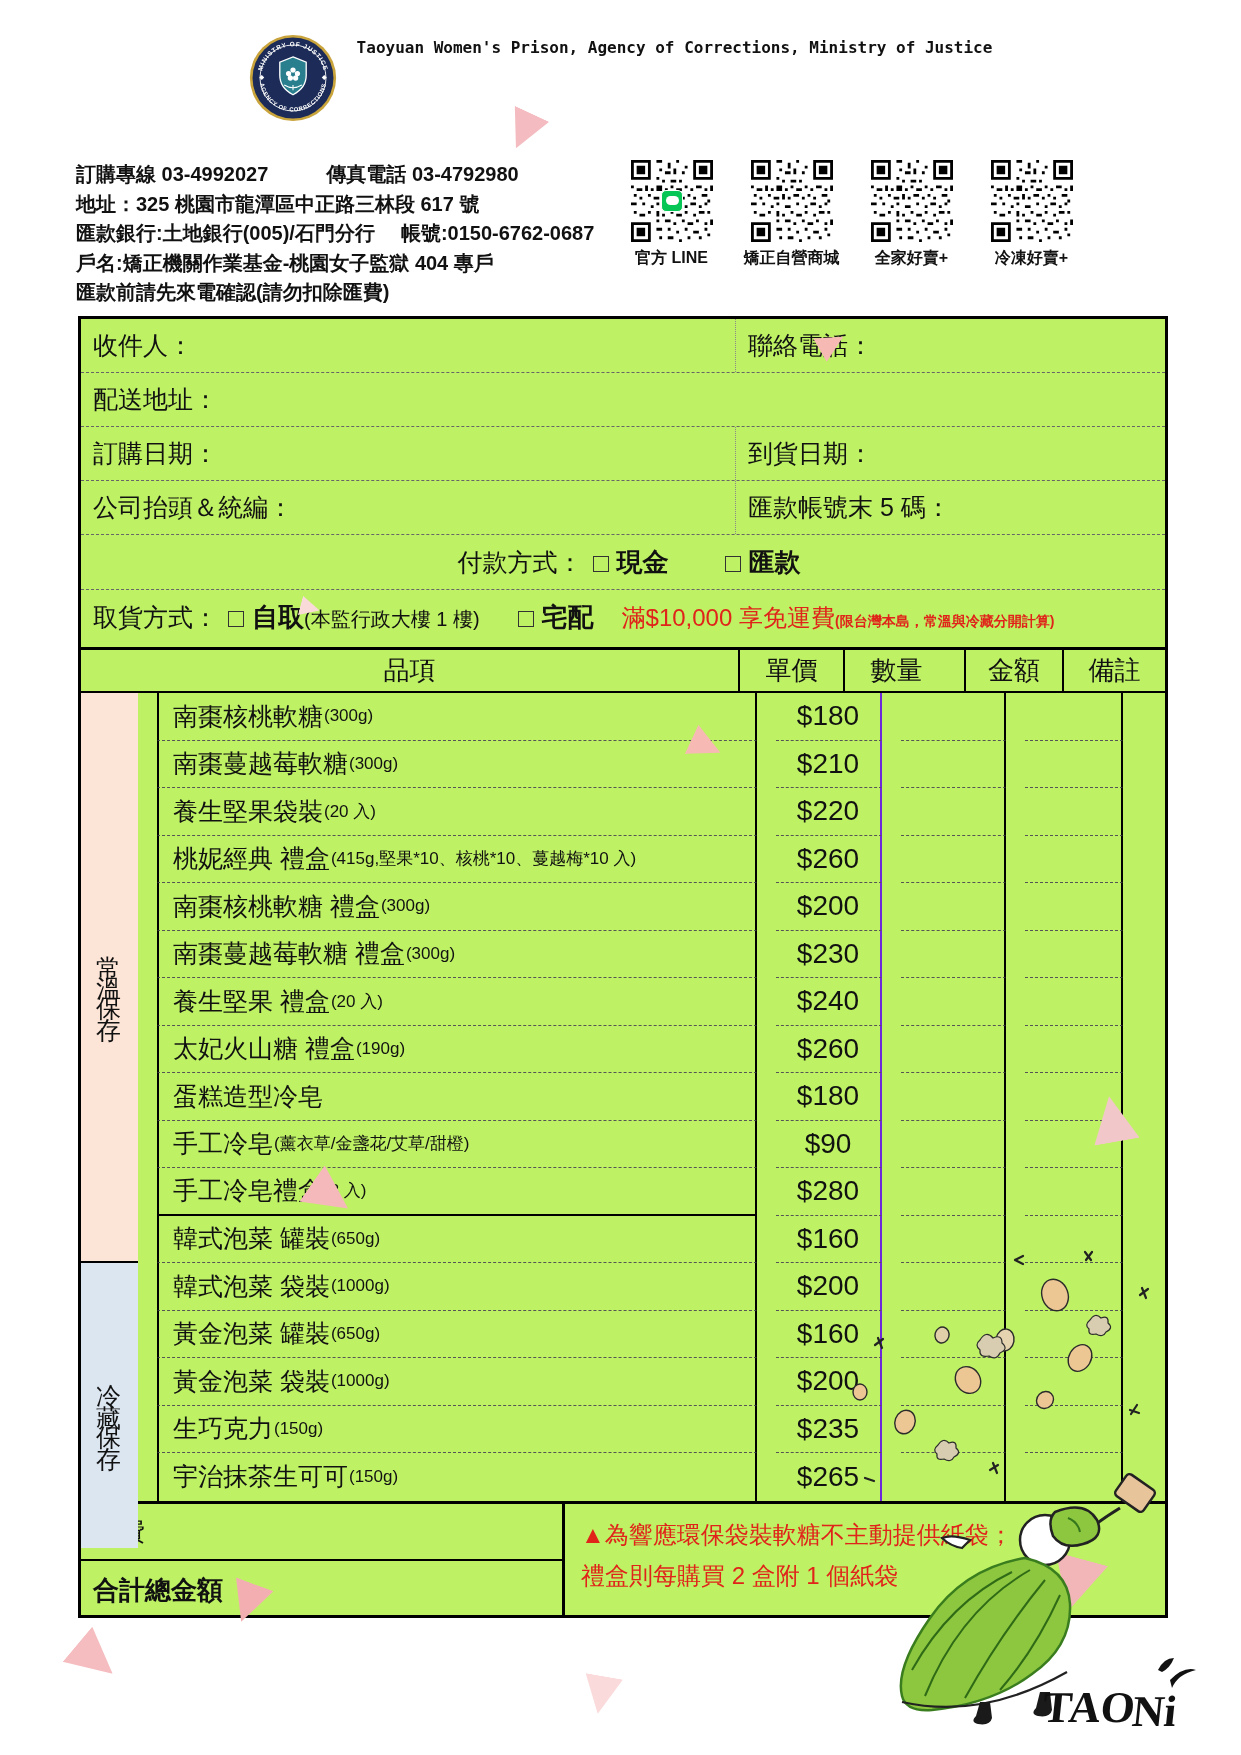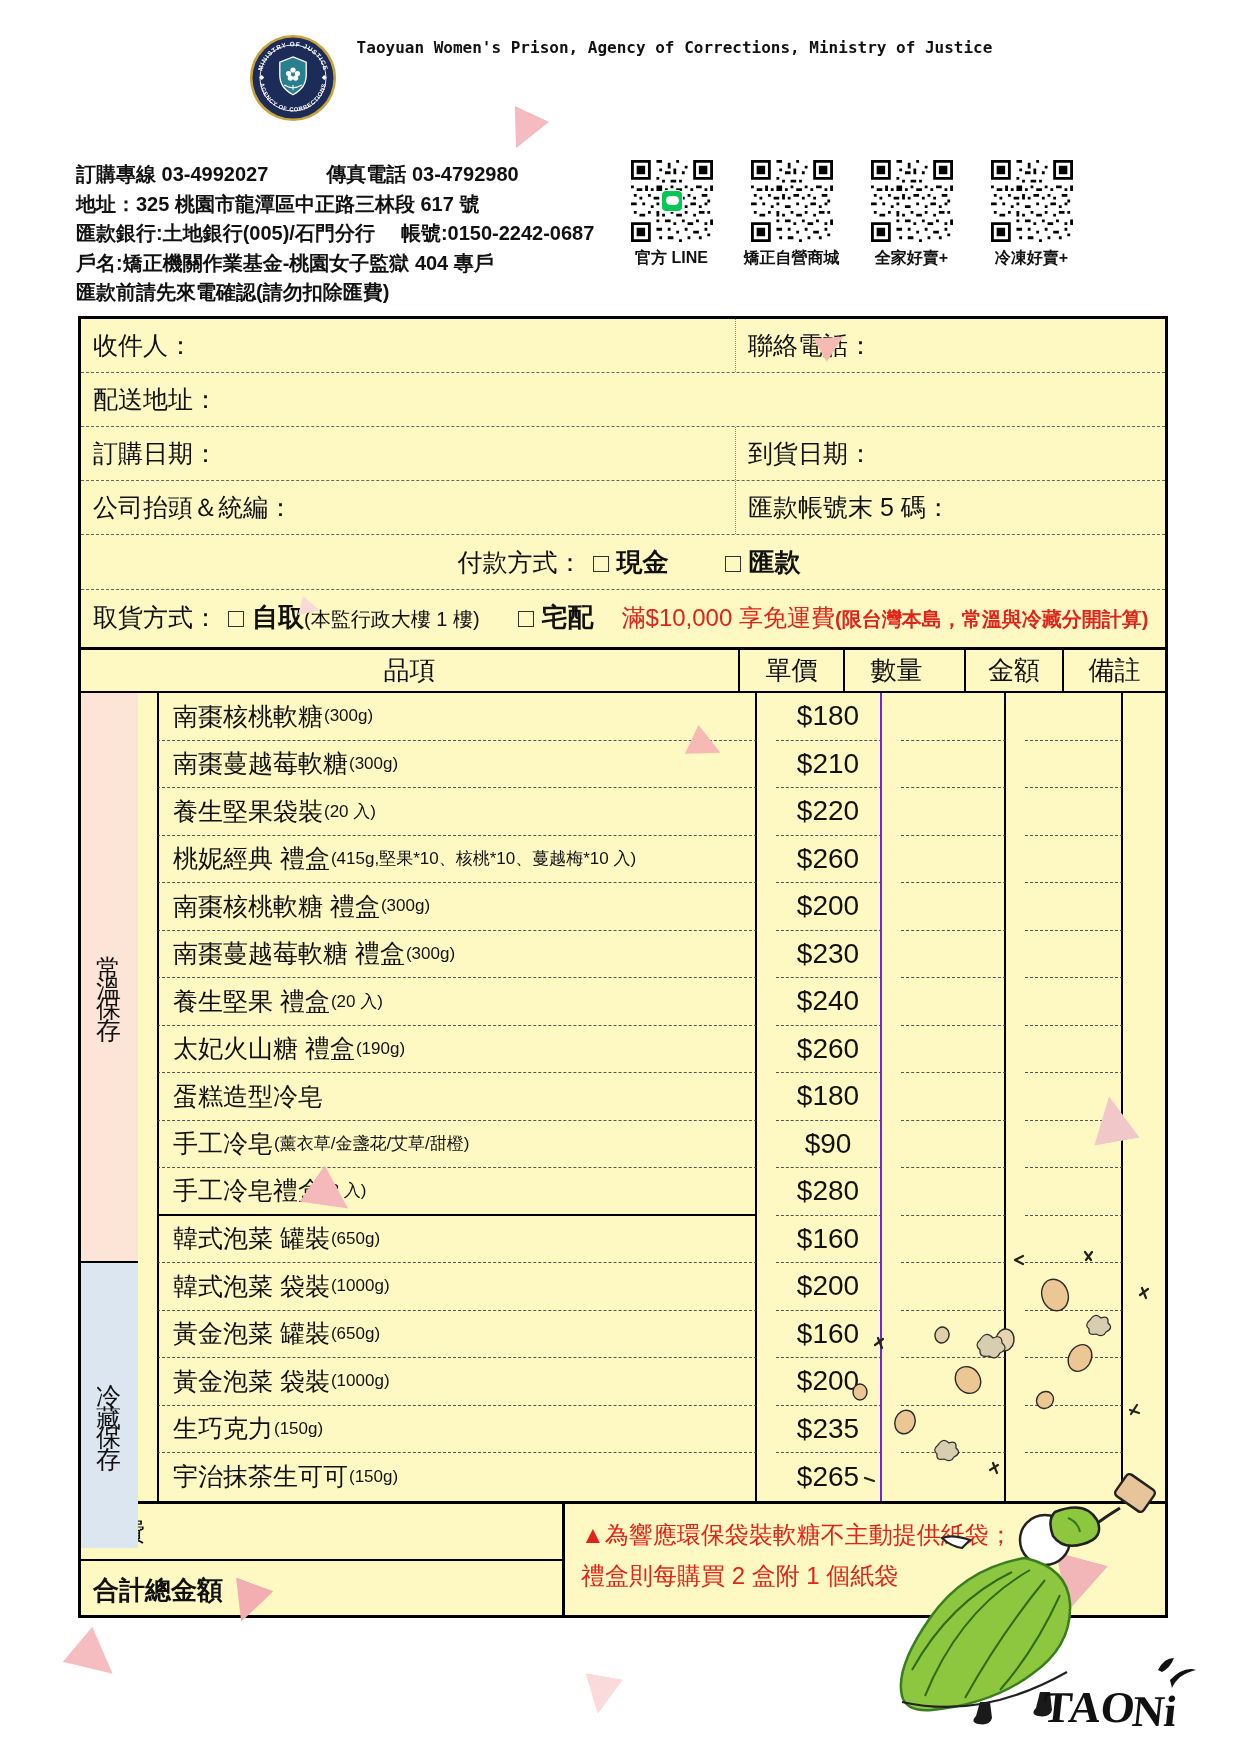--- a/index.html
+++ b/index.html
@@ -19,35 +19,35 @@
   .contact .gap2 { display:inline-block; width:26px; }
   .qrs { position:absolute; left:620px; top:160px; display:flex; gap:17px; }
   .qr { width:103px; text-align:center; }
   .qrbox { position:relative; width:82px; height:82px; margin:0 auto; }
   .qrbox svg { width:82px; height:82px; display:block; }
   .line-badge { position:absolute; left:30px; top:30px; width:22px; height:22px; background:#06c755; border-radius:5px; border:1px solid #fff; }
   .line-badge::after { content:""; position:absolute; left:4px; top:5px; width:13px; height:9px; background:#fff; border-radius:5px; }
   .qr-label { font-size:16px; font-weight:700; margin-top:6px; white-space:nowrap; }
 
   
-  .big-table { position:absolute; left:78px; top:316px; width:1090px; border:3px solid #000; background:#fef9c3; z-index:1; }
+  .big-table { position:absolute; left:78px; top:316px; width:1090px; border:3px solid #000; background:#bef264; z-index:1; }
   .fr { display:flex; width:100%; }
   .fr .cell { padding:10px 0 0 12px; font-size:25px; }
   .fr-h54 { height:54px; }
   .fr-h55 { height:55px;text-align:center; }
   .fr-h57 { height:57px; }
   .fr-split .cl { width:654px; }
   .fr-split .cr { flex:1; border-left:1.5px dotted #888; }
   .fr-dash { border-bottom:1.6px dashed #666; }
   .chkbox { display:inline-block; width:16px; height:16px; border:1.6px solid #333; margin:0 8px 0 10px; vertical-align:-1px; }
   .optb { font-weight:700; font-size:26px; }
   .opt-note { font-size:20px; }
   .red { color:#e0241a; }
   .promo { font-size:24px; margin-left:28px; }
-  .promo-sm { font-size:20px; font-weight:700;margin-top:7px; }
+  .promo-sm { font-size:14px; font-weight:700;margin-top:7px; }
 
   
   .ih { display:flex; height:46px; border-top:3px solid #000; border-bottom:2px solid #000; font-size:26px; }
   .ih > div { display:flex; align-items:center; justify-content:center; }
   .ih > div + div { border-left:2px solid #000; }
   .ih .h-item { width:657px; }
   .ih .h-price { width:105px; }
   .ih .h-qty { width:105px; }
   .ih .h-amt { width:98px;margin-left:16px; }
   .ih .h-note { flex:1; }
@@ -136,21 +136,21 @@
       <div class="hsub">Taoyuan Women's Prison, Agency of Corrections, Ministry of Justice</div>
     </div>
   </div>
 
   <div class="contact">
     <div>
       <span>訂購專線</span>&nbsp;<span>03-4992027</span><span class="gap"></span><span>傳真電話</span>&nbsp;<span>03-4792980</span>
     </div>
     <div>地址：325 桃園市龍潭區中正路三林段 617 號</div>
     <div>
-      <span>匯款銀行:土地銀行(005)/石門分行</span><span class="gap2"></span><span>帳號:0150-2242-0687</span>
+      <span>匯款銀行:土地銀行(005)/石門分行</span><span class="gap2"></span><span>帳號:0150-6762-0687</span>
     </div>
     <div>戶名:矯正機關作業基金-桃園女子監獄 404 專戶</div>
     <div>匯款前請先來電確認(請勿扣除匯費)</div>
   </div>
 
   <div class="qrs">
     <div class="qr">
       <div class="qrbox">
           <svg>
             <use href="#qrsym"></use>

